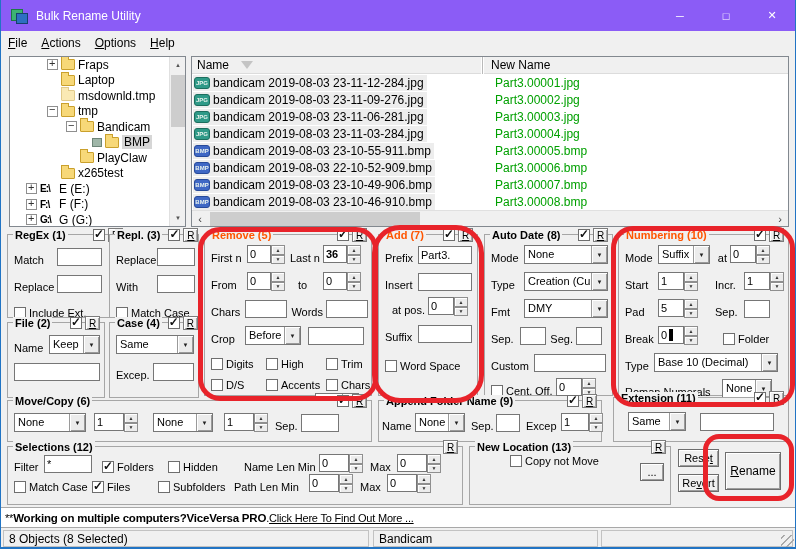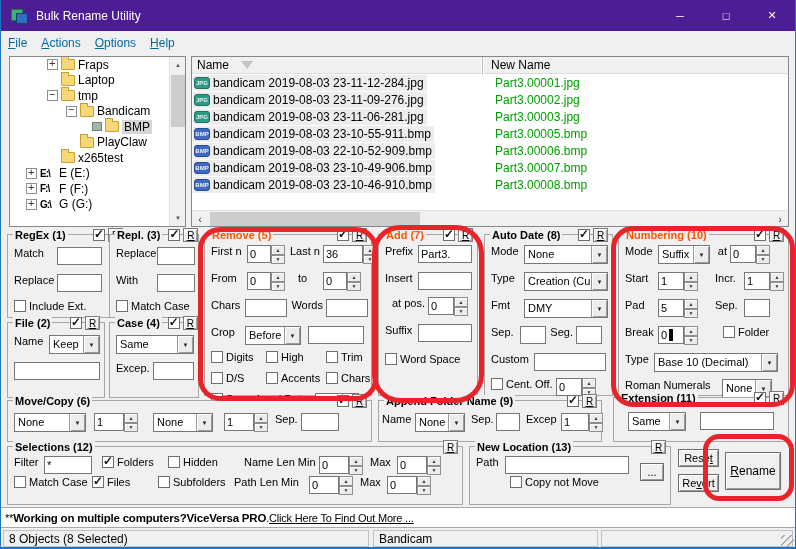--- a/index.html
+++ b/index.html
@@ -1,30 +1,30 @@
 <!DOCTYPE html>
 <html><head>
 <meta charset="utf-8">
 <style>
 * { margin:0; padding:0; box-sizing:border-box; }
 body { font-family:"Liberation Sans", sans-serif; background:#d0d0d0; }
 .window { position:relative; width:796px; height:549px; background:#f0f0f0; overflow:hidden;
   border-left:1px solid #2174c4; border-right:1px solid #2174c4; border-bottom:2px solid #2174c4; }
 
 
-.tb { position:absolute; left:0; top:0; right:0; height:31px; background:#4c1d95; display:flex; align-items:center; color:#fff; }
+.tb { position:absolute; left:0; top:0; right:0; height:31px; background:#8b5cf6; display:flex; align-items:center; color:#fff; }
 .appico { width:16px; height:14px; position:relative; margin-left:10px; flex:none; }
 .appico::before { content:""; position:absolute; left:0; top:0; width:10px; height:10px; background:#3db273; border:1px solid #1d7a44; }
 .appico::after  { content:""; position:absolute; left:5px; top:4px; width:10px; height:9px; background:#2d6fc2; border:1px solid #16406e; }
 .tb .ttl { font-size:12px; margin-left:9px; flex:1; }
 .wbt { width:46px; height:31px; display:flex; align-items:center; justify-content:center; font-size:11px; color:#fff; }
 
 
 .menubar { position:absolute; left:0; top:31px; right:0; height:23px; background:#f0f0f0; display:flex; align-items:center; }
-.mi { font-size:12px; color:#0369a1; padding:3px 7px; }
+.mi { font-size:12px; color:#000000; padding:3px 7px; }
 .mi u, .ub u { text-decoration:underline; }
 
 
 .tree { position:absolute; left:8px; top:56px; width:177px; height:171px; background:#fff; border:1px solid #82888f; font-size:12px; overflow:hidden; }
 .trow { display:flex; align-items:center; height:15.5px; gap:3px; white-space:nowrap; }
 .exp { width:11px; height:11px; border:1px solid #8f8f8f; background:#fff; flex:none; position:relative; }
 .exp.plus::before, .exp.minus::before { position:absolute; left:1px; top:-3px; font-size:11px; color:#333; }
 .exp.plus::before { content:"+"; }
 .exp.minus::before { content:"−"; top:-3.5px; }
 .exp.none { border:none; background:transparent; }
@@ -55,21 +55,21 @@
 .hs .ar { position:absolute; top:0; width:16px; height:16px; display:flex; align-items:center; justify-content:center; font-size:11px; color:#444; }
 .hs .thumb { position:absolute; left:18px; width:210px; top:1px; height:14px; background:#cdcdcd; }
 
 
 .gb { position:absolute; border:1px solid #a6a6a6; background:#f0f0f0; }
 .hd { position:absolute; top:-8px; left:5px; right:4px; height:16px; display:flex; align-items:center; gap:3px; }
 .hd .t { background:#f0f0f0; padding:0 2px; font-size:11px; font-weight:700; white-space:nowrap; }
 .hd .t.active { color:#ff5500; }
 .fill { flex:1; }
 .rb { width:15px; height:14px; flex:none; background:#f0f0f0; border:1px solid #7c7c7c; box-shadow:inset 1px 1px 0 #fff, inset -1px -1px 0 #a9a9a9; font-size:10px; text-decoration:underline; display:flex; align-items:center; justify-content:center; }
-.r { display:flex; align-items:flex-start; gap:3px; margin:8px 6px 0; height:19px; font-size:11px; }
+.r { display:flex; align-items:flex-end; gap:3px; margin:8px 6px 0; height:19px; font-size:11px; }
 .lb { font-size:11px; white-space:nowrap; flex:none; }
 .txt { height:18px; background:#fff; border:1px solid #767676; font:11px "Liberation Sans", sans-serif; padding:0 2px; }
 .cb { position:relative; width:12px; height:12px; background:#fff; border:1px solid #6e6e6e; flex:none; }
 .cb.on::before { content:"✓"; position:absolute; left:0px; top:-3px; font-size:12px; font-weight:700; color:#111; }
 .dd { display:inline-flex; height:19px; border:1px solid #767676; background:#fff; flex:none; }
 .dd .v { flex:1; font-size:11px; padding:2px 1px 0 3px; white-space:nowrap; overflow:hidden; }
 .dd .a { width:16px; flex:none; background:#ececec; border-left:1px solid #9a9a9a; box-shadow:inset 1px 1px 0 #fff, inset -1px -1px 0 #9a9a9a; display:flex; align-items:center; justify-content:center; }
 .dd .a::before { content:"▼"; font-size:6px; color:#222; }
 .sgrp { display:flex; flex:none; }
 .spin { width:14px; height:19px; display:flex; flex-direction:column; flex:none; }
@@ -116,20 +116,25 @@
         <span class="exp plus"></span>
         <span class="fold"></span>
         <span class="tl">Fraps</span>
       </div>
     <div class="trow" style="padding-left:37px">
         <span class="exp none"></span>
         <span class="fold"></span>
         <span class="tl">Laptop</span>
       </div>
     <div class="trow" style="padding-left:37px">
+        <span class="exp none"></span>
+        <span class="fold faded"></span>
+        <span class="tl">msdownld.tmp</span>
+      </div>
+    <div class="trow" style="padding-left:37px">
         <span class="exp minus"></span>
         <span class="fold"></span>
         <span class="tl">tmp</span>
       </div>
     <div class="trow" style="padding-left:56px">
         <span class="exp minus"></span>
         <span class="fold"></span>
         <span class="tl">Bandicam</span>
       </div>
     <div class="trow" style="padding-left:82px">
@@ -195,20 +200,27 @@
       </div>
     <div class="frow">
         <span class="fcell1"><span class="selbox">
             <span class="ficon" data-type="JPG">JPG</span>
             <span>bandicam 2019-08-03 23-11-06-281.jpg</span>
           </span></span>
         <span class="fnew">Part3.00003.jpg</span>
       </div>
     <div class="frow">
         <span class="fcell1"><span class="selbox">
+            <span class="ficon" data-type="JPG">JPG</span>
+            <span>bandicam 2019-08-03 23-11-03-284.jpg</span>
+          </span></span>
+        <span class="fnew">Part3.00004.jpg</span>
+      </div>
+    <div class="frow">
+        <span class="fcell1"><span class="selbox">
             <span class="ficon" data-type="BMP">BMP</span>
             <span>bandicam 2019-08-03 23-10-55-911.bmp</span>
           </span></span>
         <span class="fnew">Part3.00005.bmp</span>
       </div>
     <div class="frow">
         <span class="fcell1"><span class="selbox">
             <span class="ficon" data-type="BMP">BMP</span>
             <span>bandicam 2019-08-03 22-10-52-909.bmp</span>
           </span></span>
@@ -326,21 +338,21 @@
         <span class="lb" style="width:33px">First n</span>
         <span class="sgrp">
           <input class="txt" style="width: 24px;" value="0">
           <span class="spin">
             <i class="up"></i>
             <i class="dn"></i>
           </span>
         </span>
         <span class="lb" style="width:30px;margin-left:2px">Last n</span>
         <span class="sgrp">
-          <input class="txt" style="width: 40px;" value="36">
+          <input class="txt" style="width: 24px; font-weight: bold;" value="36">
           <span class="spin">
             <i class="up"></i>
             <i class="dn"></i>
           </span>
         </span>
       </div>
     <div class="r">
         <span class="lb" style="width:33px">From</span>
         <span class="sgrp">
           <input class="txt" style="width: 24px;" value="0">
@@ -698,24 +710,20 @@
           </span>
         </span>
       </div>
   </div>
 
   <div class="gb" style="left:468px;top:446px;width:202px;height:59px">
     <div class="hd">
         <span class="t">New Location (13)</span>
         <span class="fill"></span>
         <span class="rb">R</span>
-      </div>
-    <div class="r" style="margin-top:9px;height:17px">
-        <span class="lb" style="width:26px">Path</span>
-        <input class="txt" style="width: 124px;">
       </div>
     <div class="r" style="margin-top:3px;height:17px;margin-left:40px">
         <span class="cb"></span>
         <span class="lb">Copy not Move</span>
       </div>
     <span class="wbtn" style="right:6px;top:16px;width:24px;height:18px">...</span>
   </div>
 
   <span class="wbtn ub" style="left:677px;top:449px;width:41px;height:18px">
       <span>Rese</span>

